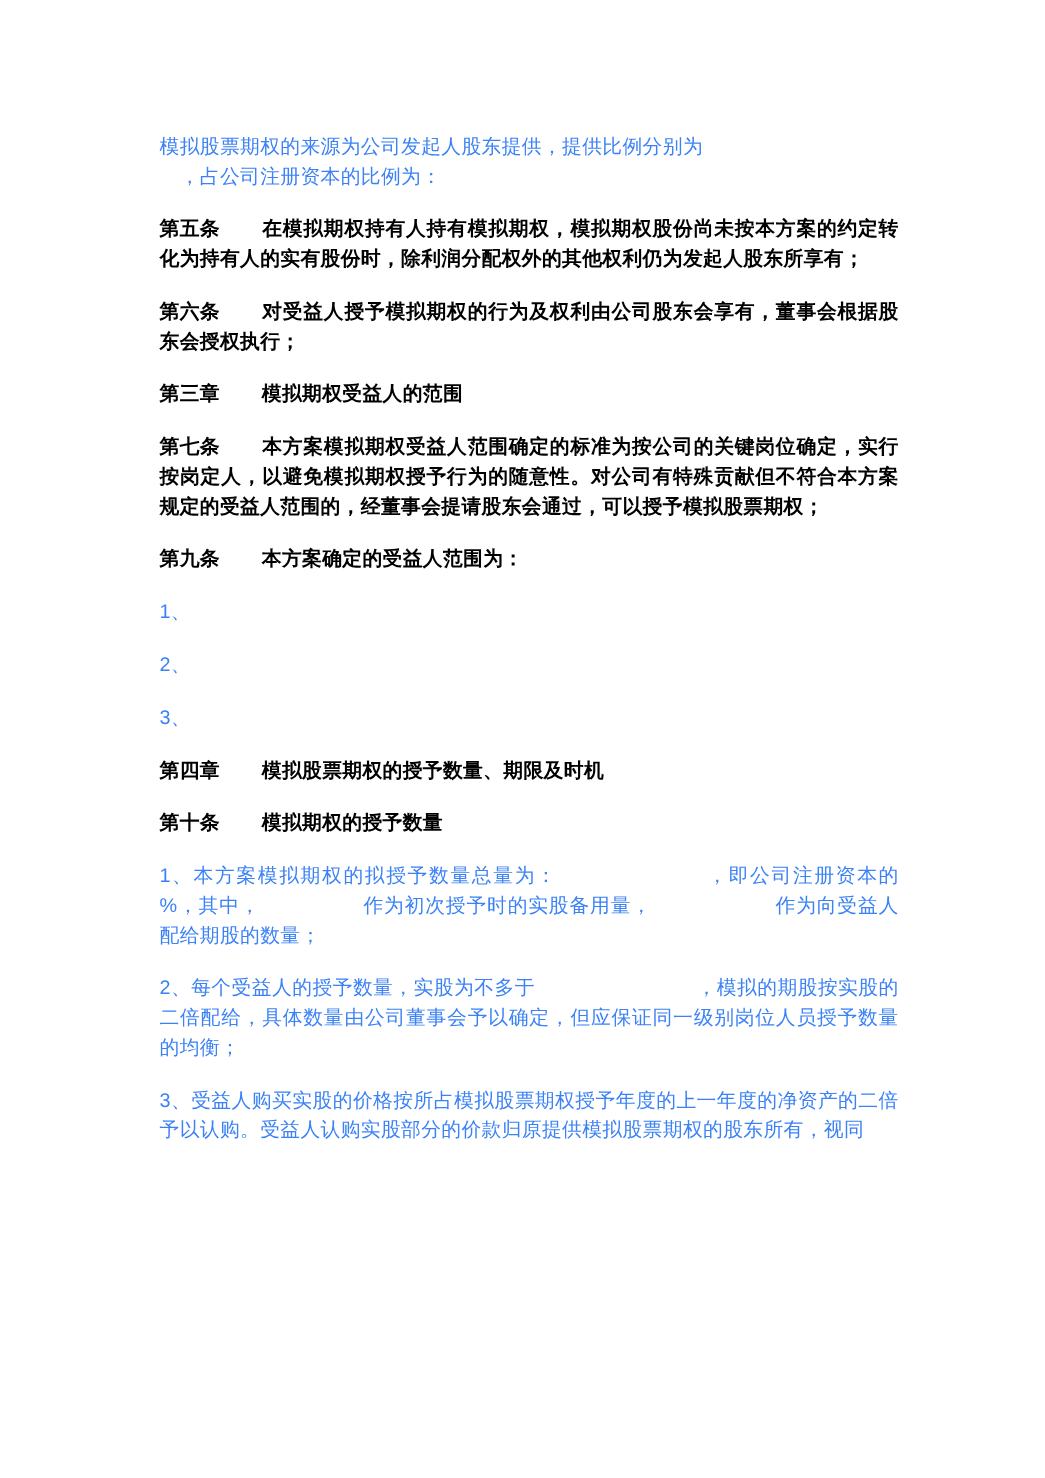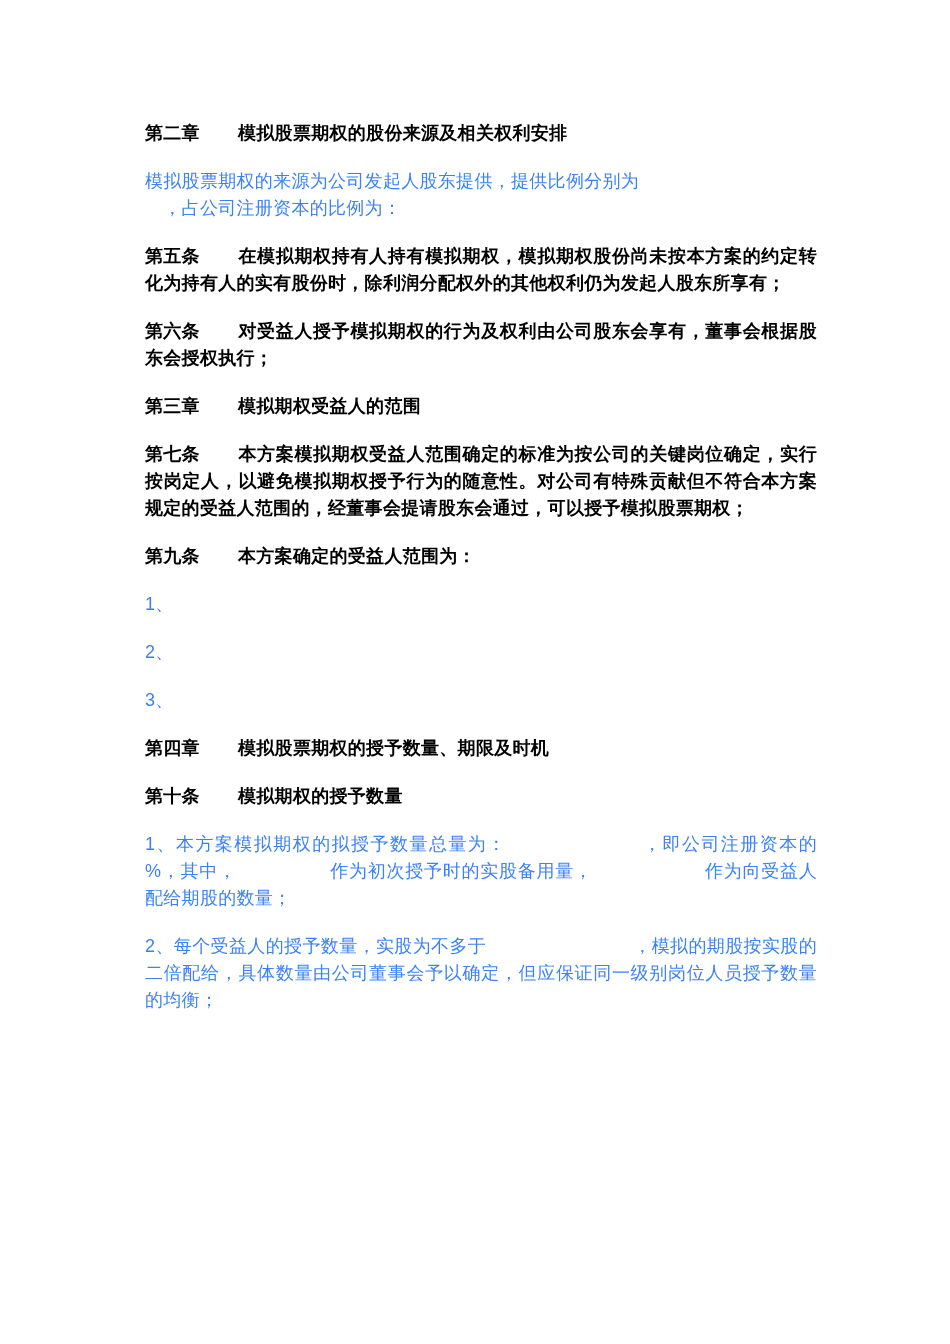--- a/index.html
+++ b/index.html
@@ -35,21 +35,20 @@
   }
   .text {
     white-space: pre-wrap;
   }
 </style>
 </head>
 <body>
 
 <div class="page">
 
-  <p class="para bold"><span class="label">第二章</span><span class="text">模拟股票期权的股份来源及相关权利安排</span></p>
 
 
   <p class="para"><span class="text">模拟股票期权的来源为公司发起人股东提供，提供比例分别为
 　，占公司注册资本的比例为：</span></p>
 
   <p class="para bold"><span class="label">第五条</span><span class="text">在模拟期权持有人持有模拟期权，模拟期权股份尚未按本方案的约定转化为持有人的实有股份时，除利润分配权外的其他权利仍为发起人股东所享有；</span></p>
 
   <p class="para bold"><span class="label">第六条</span><span class="text">对受益人授予模拟期权的行为及权利由公司股东会享有，董事会根据股东会授权执行；</span></p>
 
   <p class="para bold"><span class="label">第三章</span><span class="text">模拟期权受益人的范围</span></p>
@@ -66,14 +65,15 @@
   <p class="para"><span class="text">3、</span></p>
 
   <p class="para bold"><span class="label">第四章</span><span class="text">模拟股票期权的授予数量、期限及时机</span></p>
 
   <p class="para bold"><span class="label">第十条</span><span class="text">模拟期权的授予数量</span></p>
 
   <p class="para"><span class="text">1、本方案模拟期权的拟授予数量总量为：　　　　　　　，即公司注册资本的 %，其中，　　　　　作为初次授予时的实股备用量，　　　　　　作为向受益人配给期股的数量；</span></p>
 
   <p class="para"><span class="text">2、每个受益人的授予数量，实股为不多于　　　　　　　　，模拟的期股按实股的二倍配给，具体数量由公司董事会予以确定，但应保证同一级别岗位人员授予数量的均衡；</span></p>
 
+  <p class="para"><span class="text">3、受益人购买实股的价格按所占模拟股票期权授予年度的上一年度的净资产的二倍予以认购。受益人认购实股部分的价款归原提供模拟股票期权的股东所有，视同</span></p>
 
 </div>
 
 </body></html>

